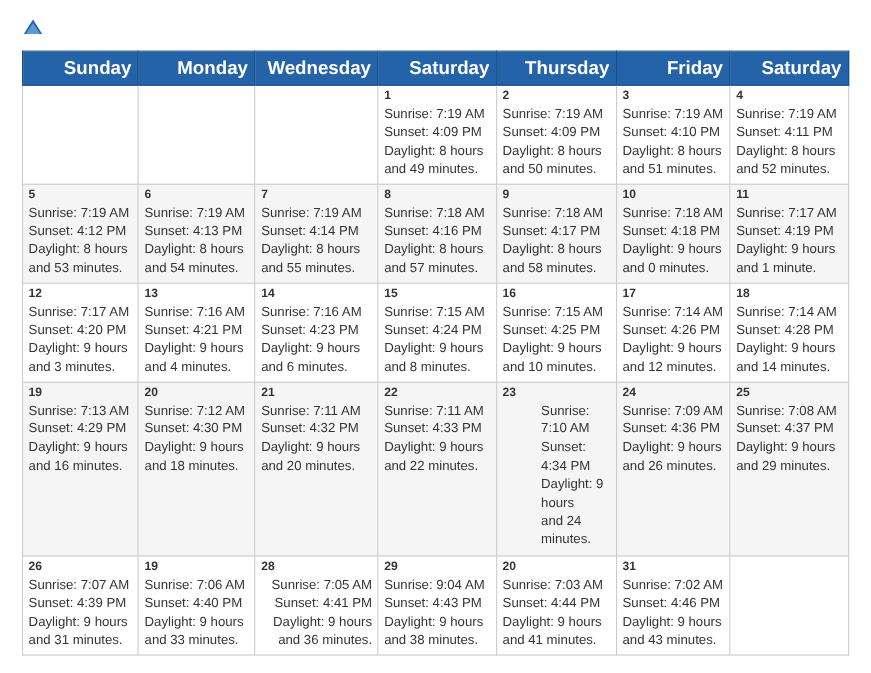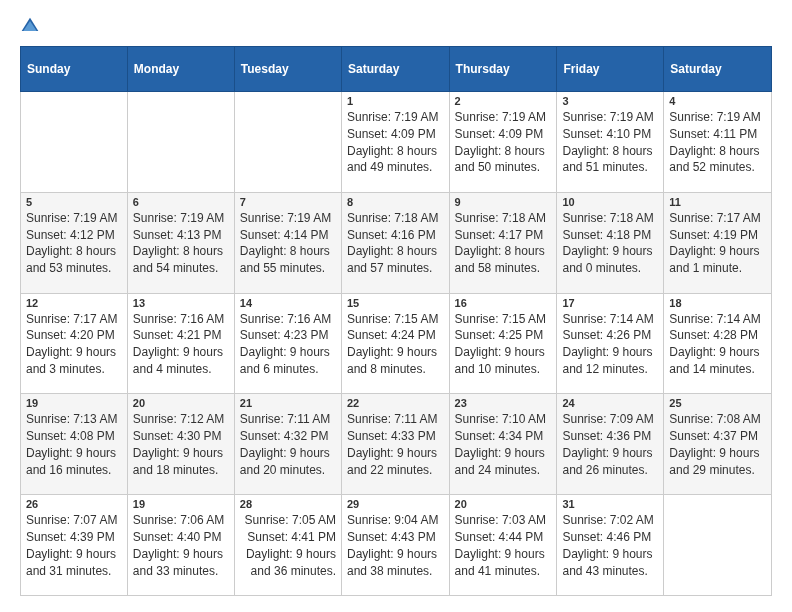--- a/index.html
+++ b/index.html
@@ -53,24 +53,24 @@
       color: #555;
     }
     .calendar-table {
       width: 100%;
       border-collapse: collapse;
       flex: 1;
     }
     .calendar-table thead tr th {
       background-color: #2563a8;
       color: #fff;
-      font-size: 12px;
+      font-size: 17px;
       font-weight: bold;
-      padding: 15px 6px;
-      text-align: left;
+      padding: 5px 6px;
+      text-align: right;
       border: 1px solid #1a4f8a;
     }
     .calendar-table tbody tr td {
       border: 1px solid #ccc;
       vertical-align: top;
       padding: 3px 5px;
       width: 113px;
       background: #fff;
       font-size: 9.5px;
       color: #333;
@@ -113,21 +113,21 @@
       <div class="month-title"></div>
       <div class="location"></div>
     </div>
   </div>
 
   <table class="calendar-table">
     <thead>
       <tr id="weekday-header">
           <th>Sunday</th>
           <th>Monday</th>
-          <th>Tuesday</th>
+          <th>Wednesday</th>
           <th>Saturday</th>
           <th>Thursday</th>
           <th>Friday</th>
           <th>Saturday</th>
         </tr>
     </thead>
     <tbody id="calendar-body">
         <tr>
           <td class="empty-cell"></td>
           <td class="empty-cell"></td>
@@ -260,21 +260,21 @@
             <div class="day-info" style="white-space: pre-line;">Sunrise: 7:14 AM
 Sunset: 4:28 PM
 Daylight: 9 hours
 and 14 minutes.</div>
           </td>
         </tr>
         <tr>
           <td>
             <span class="day-number">19</span>
             <div class="day-info" style="white-space: pre-line;">Sunrise: 7:13 AM
-Sunset: 4:08 PM
+Sunset: 4:29 PM
 Daylight: 9 hours
 and 16 minutes.</div>
           </td>
           <td>
             <span class="day-number">20</span>
             <div class="day-info" style="white-space: pre-line;">Sunrise: 7:12 AM
 Sunset: 4:30 PM
 Daylight: 9 hours
 and 18 minutes.</div>
           </td>
@@ -287,21 +287,21 @@
           </td>
           <td>
             <span class="day-number">22</span>
             <div class="day-info" style="white-space: pre-line;">Sunrise: 7:11 AM
 Sunset: 4:33 PM
 Daylight: 9 hours
 and 22 minutes.</div>
           </td>
           <td>
             <span class="day-number">23</span>
-            <div class="day-info" style="white-space: pre-line;">Sunrise: 7:10 AM
+            <div class="day-info" style="white-space: pre-line; margin-left: 35px;">Sunrise: 7:10 AM
 Sunset: 4:34 PM
 Daylight: 9 hours
 and 24 minutes.</div>
           </td>
           <td>
             <span class="day-number">24</span>
             <div class="day-info" style="white-space: pre-line;">Sunrise: 7:09 AM
 Sunset: 4:36 PM
 Daylight: 9 hours
 and 26 minutes.</div>

